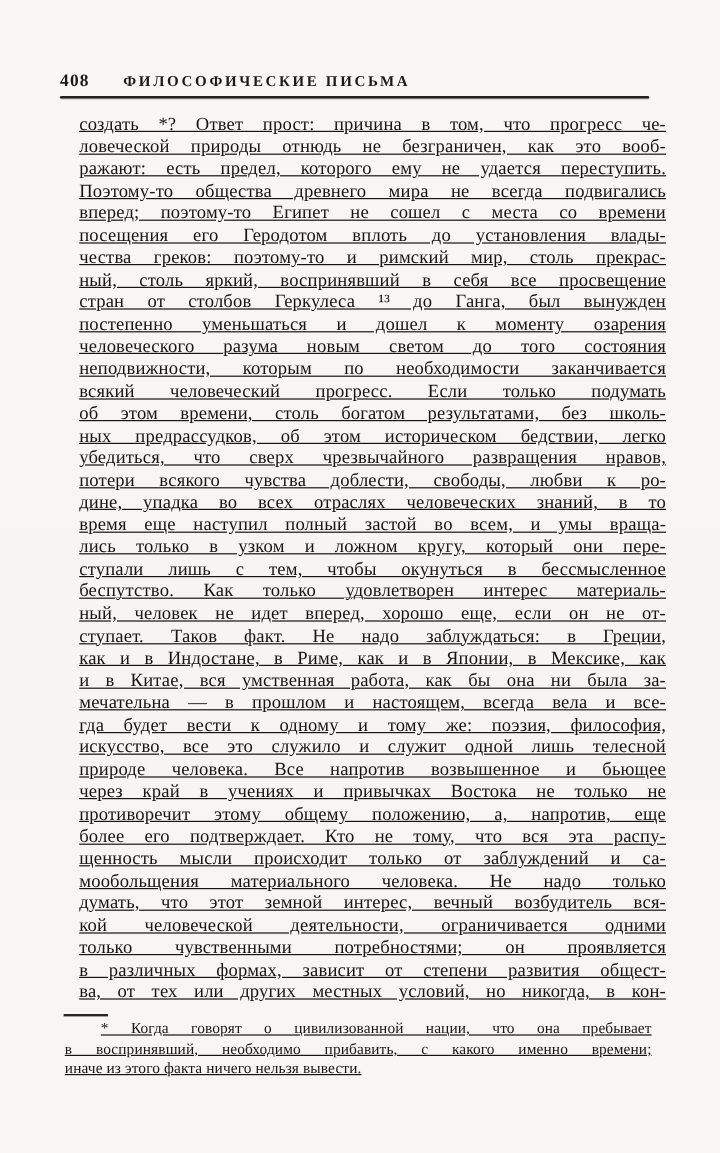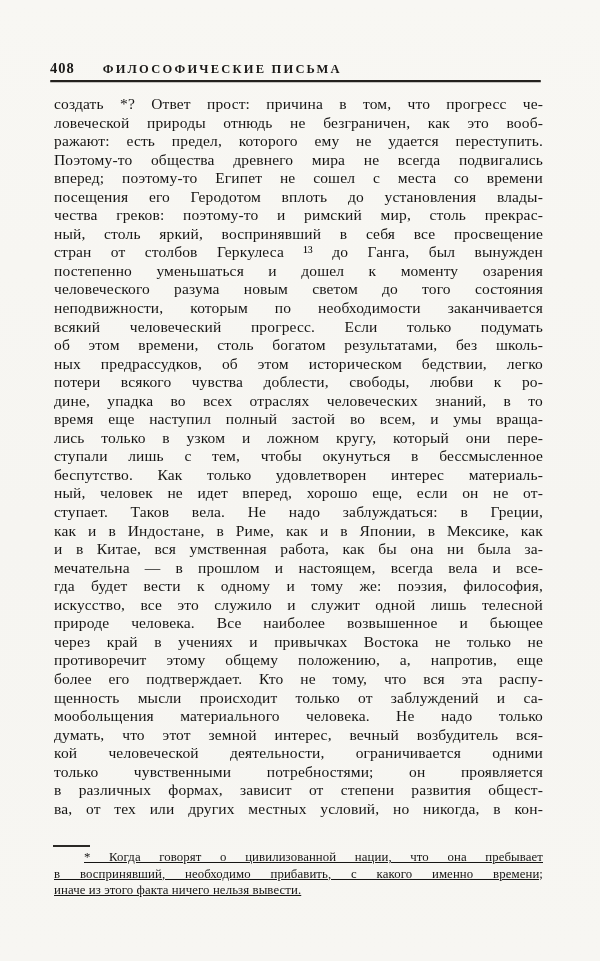--- a/index.html
+++ b/index.html
@@ -48,26 +48,27 @@
     left: 50px;
     top: 80px;
     width: 491px;
     height: 2px;
     background: #23211e;
     border-radius: 1px;
     box-shadow: 0 1px 0 rgba(35,33,30,0.25);
   }
   .body-text {
     position: absolute;
-    left: 54px;
+    left: 66px;
     top: 95px;
     width: 489px;
     font-size: 15.5px;
     line-height: 18.55px;
     letter-spacing: 0.15px;
+    text-decoration: underline;
   }
   .body-text .line {
     text-align: justify;
     text-align-last: justify;
     white-space: nowrap;
     font-weight: 500;
   }
   .footnote-sep {
     position: absolute;
     left: 53px;
@@ -120,34 +121,35 @@
       <div class="line">посещения его Геродотом вплоть до установления влады-</div>
       <div class="line">чества греков: поэтому-то и римский мир, столь прекрас-</div>
       <div class="line">ный, столь яркий, воспринявший в себя все просвещение</div>
       <div class="line">стран от столбов Геркулеса ¹³ до Ганга, был вынужден</div>
       <div class="line">постепенно уменьшаться и дошел к моменту озарения</div>
       <div class="line">человеческого разума новым светом до того состояния</div>
       <div class="line">неподвижности, которым по необходимости заканчивается</div>
       <div class="line">всякий человеческий прогресс. Если только подумать</div>
       <div class="line">об этом времени, столь богатом результатами, без школь-</div>
       <div class="line">ных предрассудков, об этом историческом бедствии, легко</div>
+      <div class="line">убедиться, что сверх чрезвычайного развращения нравов,</div>
       <div class="line">потери всякого чувства доблести, свободы, любви к ро-</div>
       <div class="line">дине, упадка во всех отраслях человеческих знаний, в то</div>
       <div class="line">время еще наступил полный застой во всем, и умы враща-</div>
       <div class="line">лись только в узком и ложном кругу, который они пере-</div>
       <div class="line">ступали лишь с тем, чтобы окунуться в бессмысленное</div>
       <div class="line">беспутство. Как только удовлетворен интерес материаль-</div>
       <div class="line">ный, человек не идет вперед, хорошо еще, если он не от-</div>
-      <div class="line">ступает. Таков вела. Не надо заблуждаться: в Греции,</div>
+      <div class="line">ступает. Таков факт. Не надо заблуждаться: в Греции,</div>
       <div class="line">как и в Индостане, в Риме, как и в Японии, в Мексике, как</div>
       <div class="line">и в Китае, вся умственная работа, как бы она ни была за-</div>
       <div class="line">мечательна — в прошлом и настоящем, всегда вела и все-</div>
       <div class="line">гда будет вести к одному и тому же: поэзия, философия,</div>
       <div class="line">искусство, все это служило и служит одной лишь телесной</div>
-      <div class="line">природе человека. Все наиболее возвышенное и бьющее</div>
+      <div class="line">природе человека. Все напротив возвышенное и бьющее</div>
       <div class="line">через край в учениях и привычках Востока не только не</div>
       <div class="line">противоречит этому общему положению, а, напротив, еще</div>
       <div class="line">более его подтверждает. Кто не тому, что вся эта распу-</div>
       <div class="line">щенность мысли происходит только от заблуждений и са-</div>
       <div class="line">мообольщения материального человека. Не надо только</div>
       <div class="line">думать, что этот земной интерес, вечный возбудитель вся-</div>
       <div class="line">кой человеческой деятельности, ограничивается одними</div>
       <div class="line">только чувственными потребностями; он проявляется</div>
       <div class="line">в различных формах, зависит от степени развития общест-</div>
       <div class="line">ва, от тех или других местных условий, но никогда, в кон-</div>

